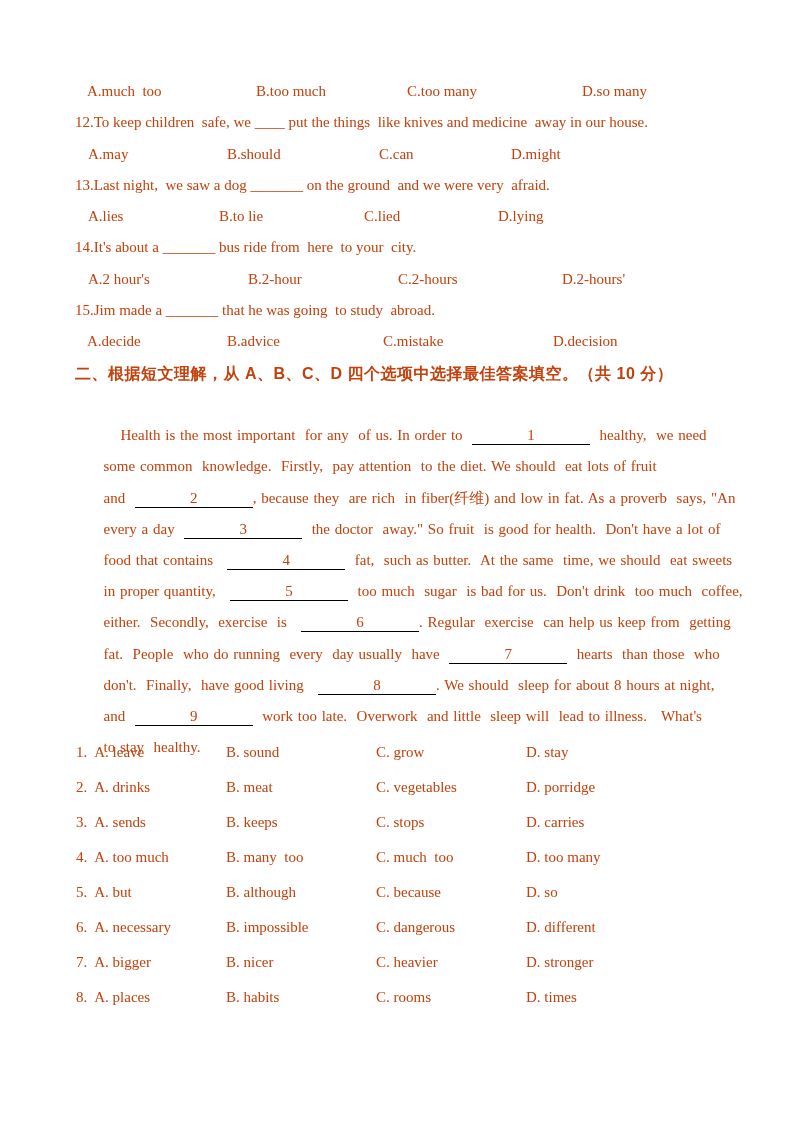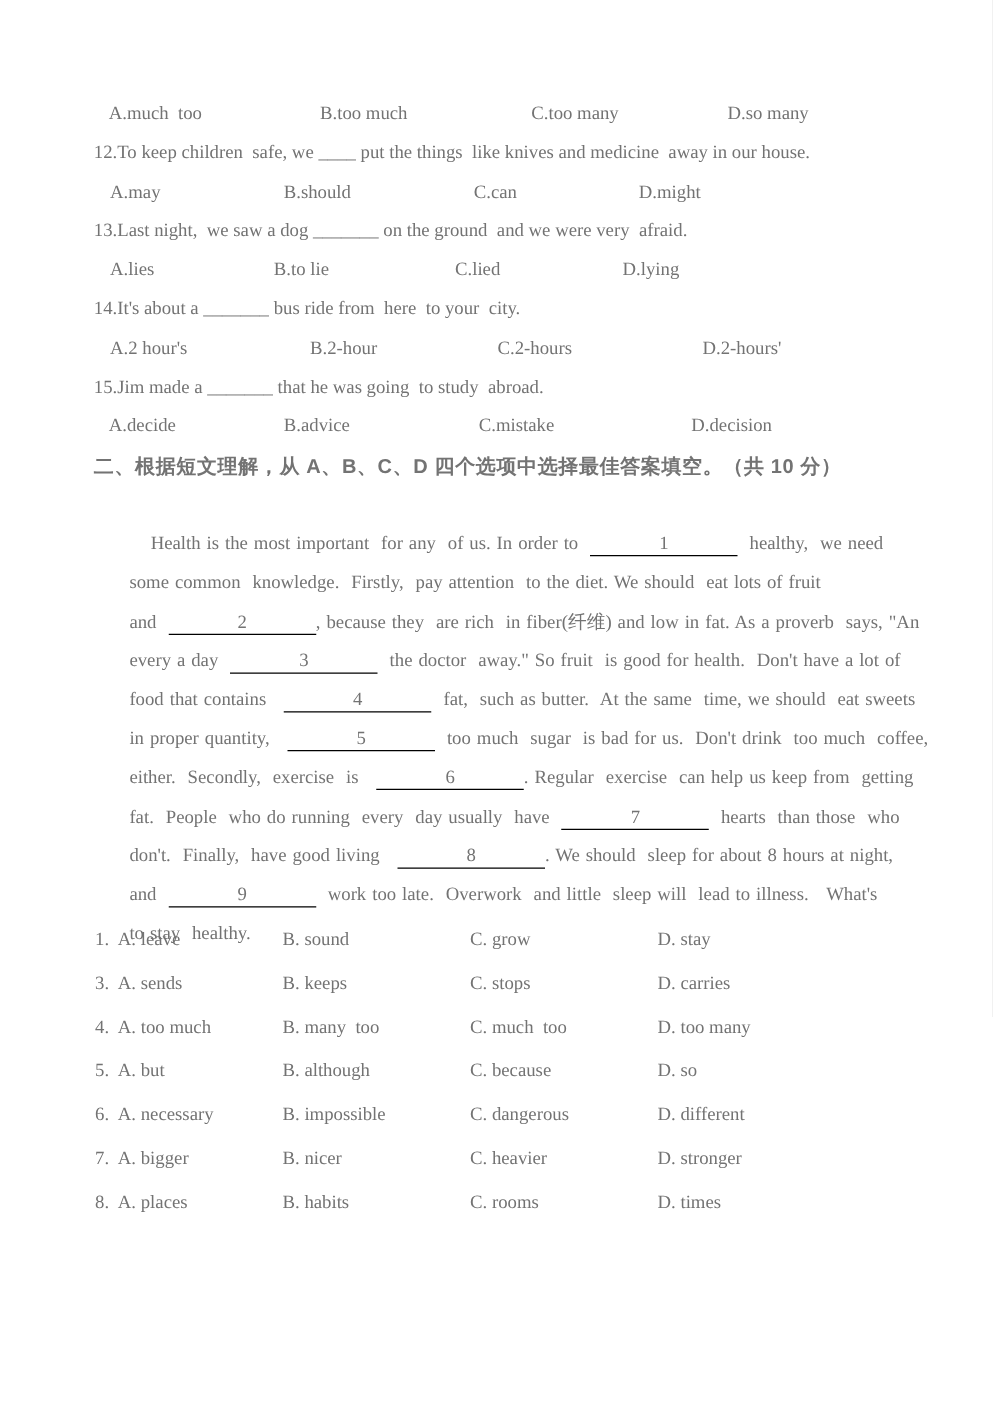--- a/index.html
+++ b/index.html
@@ -3,21 +3,21 @@
 <meta charset="utf-8">
 <style>
   html,body{margin:0;padding:0;background:#e8e8e8;}
   .page{
     width:794px;height:1123px;
     background:#ffffff;
     box-sizing:border-box;
     padding:76px 24px 0 75px;
     font-family:"Liberation Serif","DejaVu Serif",serif;
     font-size:15px;
-    color:#737373;
+    color:#c2410c;
     overflow:hidden;
     position:relative;
   }
   
   .s1row{position:relative;height:31.3px;line-height:31.3px;white-space:pre;}
   .opt{position:absolute;top:0;white-space:pre;}
   .stem{white-space:pre;}
   
   .heading{
     height:31.4px;line-height:31.4px;
@@ -42,21 +42,21 @@
 </head>
 <body>
 
 <div class="page">
 
   <div>
 
     <div class="s1row">
       <span class="opt" style="left:12px">A.much  too</span>
       <span class="opt" style="left:181px">B.too much</span>
-      <span class="opt" style="left:350px">C.too many</span>
+      <span class="opt" style="left:332px">C.too many</span>
       <span class="opt" style="left:507px">D.so many</span>
     </div>
 
     <div class="s1row stem">12.To keep children  safe, we ____ put the things  like knives and medicine  away in our house.</div>
     <div class="s1row">
       <span class="opt" style="left:13px">A.may</span>
       <span class="opt" style="left:152px">B.should</span>
       <span class="opt" style="left:304px">C.can</span>
       <span class="opt" style="left:436px">D.might</span>
     </div>
@@ -127,20 +127,26 @@
 
   <div class="cloze">
 
     <div class="crow">
       <span class="ccell" style="left:1px"><span class="qnum">1.</span><span>A. leave</span></span>
       <span class="ccell" style="left:151px">B. sound</span>
       <span class="ccell" style="left:301px">C. grow</span>
       <span class="ccell" style="left:451px">D. stay</span>
     </div>
 
+    <div class="crow">
+      <span class="ccell" style="left:1px"><span class="qnum">2.</span><span>A. drinks</span></span>
+      <span class="ccell" style="left:151px">B. meat</span>
+      <span class="ccell" style="left:301px">C. vegetables</span>
+      <span class="ccell" style="left:451px">D. porridge</span>
+    </div>
 
     <div class="crow">
       <span class="ccell" style="left:1px"><span class="qnum">3.</span><span>A. sends</span></span>
       <span class="ccell" style="left:151px">B. keeps</span>
       <span class="ccell" style="left:301px">C. stops</span>
       <span class="ccell" style="left:451px">D. carries</span>
     </div>
 
     <div class="crow">
       <span class="ccell" style="left:1px"><span class="qnum">4.</span><span>A. too much</span></span>

